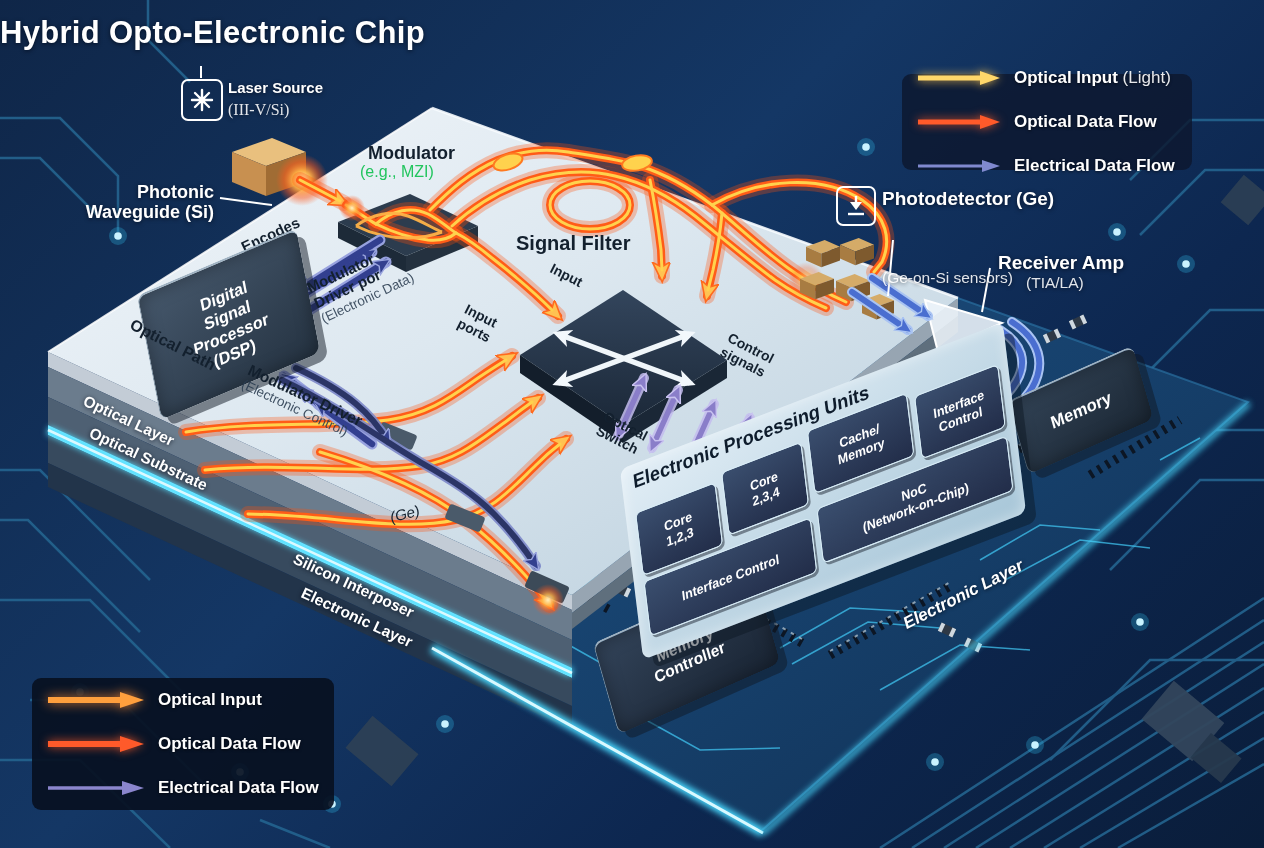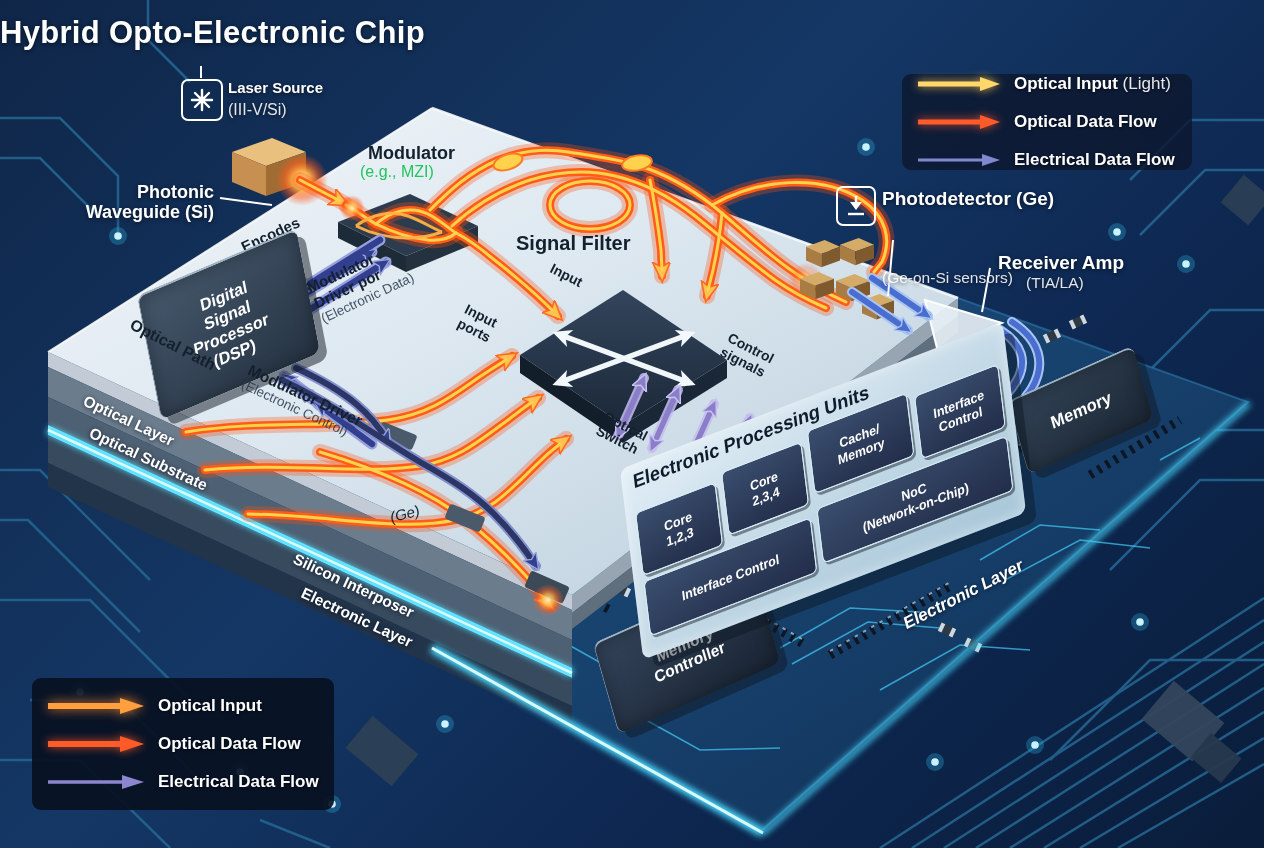--- a/index.html
+++ b/index.html
@@ -30,21 +30,21 @@
        transform:rotate(-21deg) skewX(-14deg);border-radius:8px;padding:6px 10px 10px 10px;box-sizing:border-box;
        background:linear-gradient(160deg,#e2eef6,#a7c6d8);
        box-shadow:10px 12px 0 rgba(12,22,34,.45), inset 0 0 14px rgba(255,255,255,.5);}
   .epu-title{font-size:19px;font-weight:bold;color:#0e1c2c;margin:0 0 6px 2px;}
   .epu-grid{display:grid;grid-template-columns:.95fr .95fr 1.18fr 1fr;gap:7px;}
   .blk{background:linear-gradient(165deg,#3a4e6e,#222d49);border:1.6px solid #d9edf7;border-radius:6px;
        color:#fff;font-weight:bold;font-size:13px;display:flex;align-items:center;justify-content:center;
        text-align:center;min-height:52px;padding:4px 3px;box-shadow:2px 3px 0 rgba(10,18,30,.45);}
   .blk.r2{min-height:44px;}
   
-  .legend{position:absolute;border-radius:9px;display:flex;flex-direction:column;justify-content:center;gap:18px;}
+  .legend{position:absolute;border-radius:9px;display:flex;flex-direction:column;justify-content:center;gap:24px;}
   .leg-tr{left:902px;top:74px;width:290px;height:96px;background:rgba(12,23,45,.8);padding:6px 14px;box-sizing:border-box;}
   .leg-bl{left:32px;top:678px;width:302px;height:132px;background:rgba(8,16,33,.92);padding:8px 14px;box-sizing:border-box;}
   .leg-row{display:flex;align-items:center;gap:12px;}
   .leg-row .txt{font-size:17px;font-weight:bold;color:#fff;text-shadow:0 1px 3px rgba(0,0,0,.6);}
   .leg-row .txt .sfx{font-weight:normal;opacity:.9;}
   .c-yel{color:#ffd76a;filter:drop-shadow(0 0 5px rgba(255,200,80,.9));}
   .c-org{color:#ff5a2a;filter:drop-shadow(0 0 5px rgba(255,90,40,.85));}
   .c-org2{color:#ff9f3d;filter:drop-shadow(0 0 6px rgba(255,140,50,.95));}
   .c-blu{color:#8089cf;}
   
@@ -396,21 +396,21 @@
     <g stroke="#fff" stroke-width="2.4" stroke-linecap="round">
       <line x1="13" y1="3" x2="13" y2="23"></line>
         <line x1="3" y1="13" x2="23" y2="13"></line>
       <line x1="6" y1="6" x2="20" y2="20"></line>
         <line x1="20" y1="6" x2="6" y2="20"></line>
     </g>
       <circle cx="13" cy="13" r="3.4" fill="#fff"></circle>
   </svg>
 </div>
 <div class="lbl b" style="left:228px;top:80px;font-size:15px;">Laser Source</div>
-<div class="lbl" style="left:228px;top:101px;font-size:16px;opacity:.88;">(III-V/Si)</div>
+<div class="lbl" style="left:228px;top:101px;font-size:16px;opacity:.88;font-family:Liberation Serif, serif;">(III-V/Si)</div>
 
 <div class="lbl b pre" style="left:8px;top:182px;width:206px;text-align:right;font-size:18px;">Photonic
 Waveguide (Si)</div>
 
 <div class="lbl b dark" style="left:368px;top:143px;font-size:18px;">Modulator</div>
 <div class="lbl dark" style="left:360px;top:163px;font-size:16px;color:#22c55e;">(e.g., MZI)</div>
 
 <div class="lbl b dark pre" style="left:243px;top:226px;font-size:15px;transform:rotate(-25deg);">Encodes
 Data</div>
 

